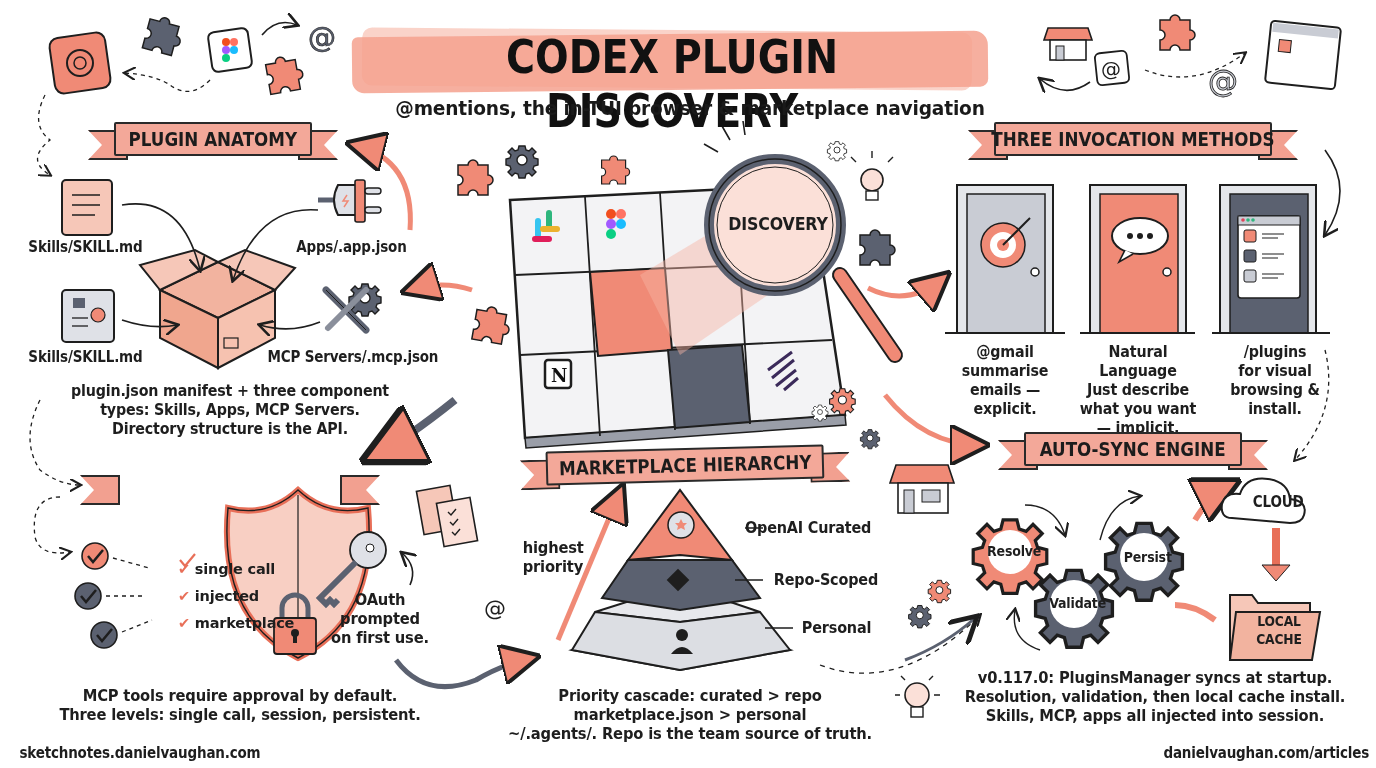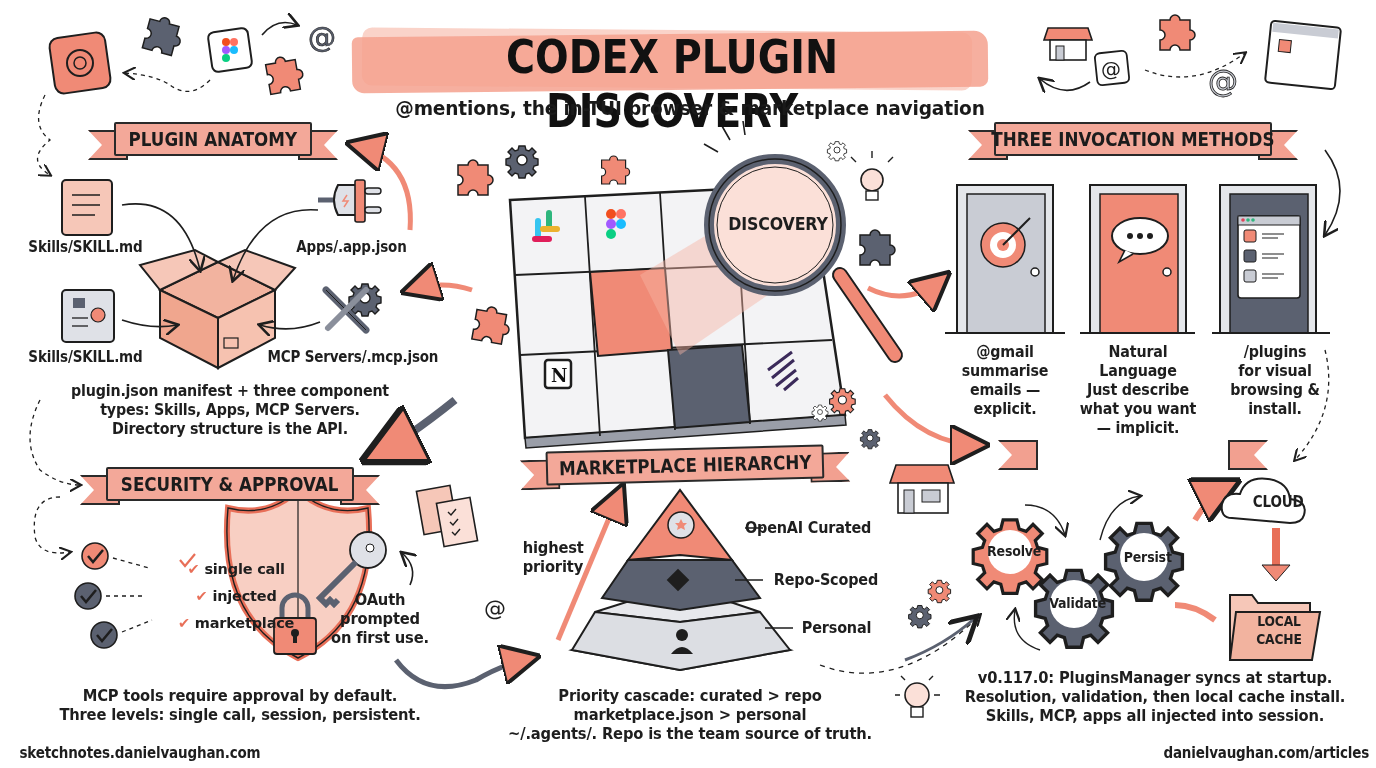--- a/index.html
+++ b/index.html
@@ -378,25 +378,22 @@
 </div>
 <div class="abs txt caption center" style="left:1200px; top:343px; width:150px;">
   <div>/plugins</div>
   <div>for visual</div>
   <div>browsing &amp; install.</div>
 </div>
 
 <div class="ribbon" style="left:80px; top:467px; width:300px;">
   <div class="tail l"></div>
   <div class="tail r"></div>
-  <div class="body">
-      <span class="label">SECURITY &amp; APPROVAL</span>
-    </div>
-</div>
-<div class="abs txt" style="left:178px; top:556px; font-size:14.5px; font-weight:bold; line-height:27px;text-align:center;">
+</div>
+<div class="abs txt" style="left:178px; top:556px; font-size:14.5px; font-weight:bold; line-height:27px;">
   <div><span style="color:#e86f58">✔ </span><span>single call</span></div>
   <div><span style="color:#e86f58">✔ </span><span>injected</span></div>
   <div><span style="color:#e86f58">✔ </span><span>marketplace</span></div>
 </div>
 <div class="abs txt caption center" style="left:320px; top:590px; width:120px; font-size:16px;">
   <div>OAuth</div>
   <div>prompted</div>
   <div>on first use.</div>
 </div>
 <div class="abs txt caption center" style="left:30px; top:686px; width:420px; font-size:16px;">
@@ -420,20 +417,23 @@
 <div class="abs txt label-sm" style="left:798px; top:618px; font-size:16px;">Personal</div>
 <div class="abs txt caption center" style="left:480px; top:686px; width:420px; font-size:16px;">
   <div>Priority cascade: curated &gt; repo</div>
   <div>marketplace.json &gt; personal</div>
   <div>~/.agents/. Repo is the team source of truth.</div>
 </div>
 
 <div class="ribbon" style="left:998px; top:432px; width:270px;">
   <div class="tail l"></div>
   <div class="tail r"></div>
+  <div class="body">
+      <span class="label">AUTO-SYNC ENGINE</span>
+    </div>
 </div>
 <div class="abs txt label-sm" style="left:984px; top:543px; font-size:14px;">Resolve</div>
 <div class="abs txt label-sm" style="left:1046px; top:595px; font-size:14px;">Validate</div>
 <div class="abs txt label-sm" style="left:1121px; top:549px; font-size:14px;">Persist</div>
 <div class="abs txt label-sm" style="left:1250px; top:493px; font-size:15px;">CLOUD</div>
 <div class="abs txt center" style="left:1244px; top:612px; width:70px; font-weight:bold; font-size:14px; line-height:18px; transform:scaleX(0.88);">
   <div>LOCAL</div>
   <div>CACHE</div>
 </div>
 <div class="abs txt caption center" style="left:940px; top:668px; width:430px; font-size:16px;">

